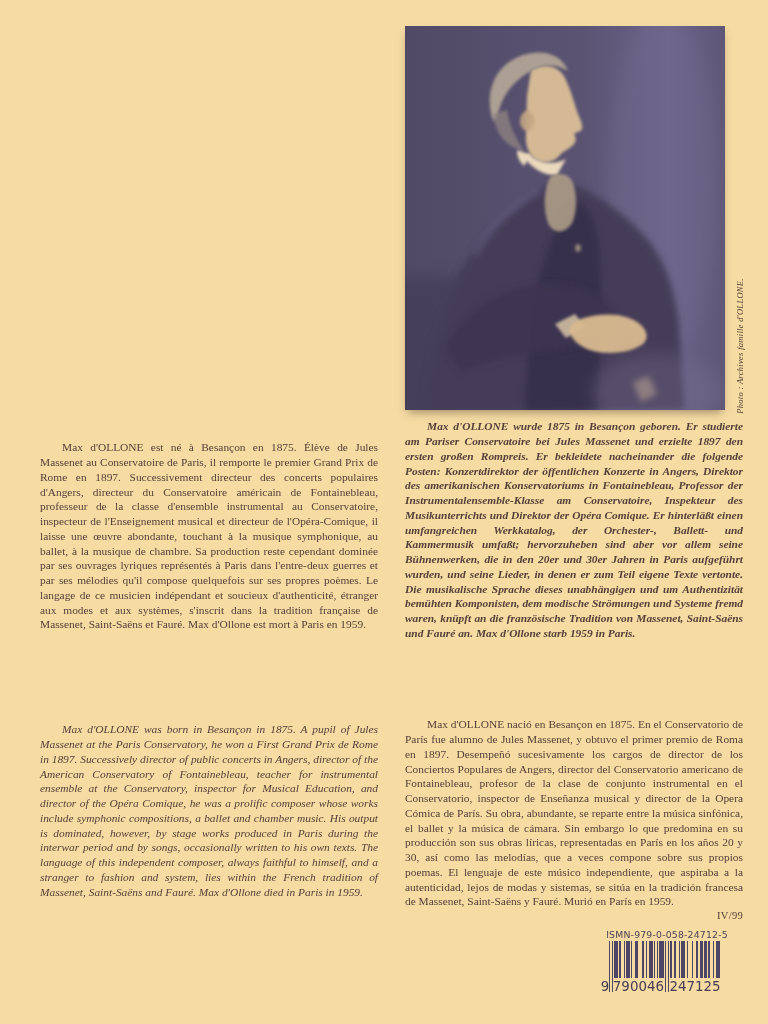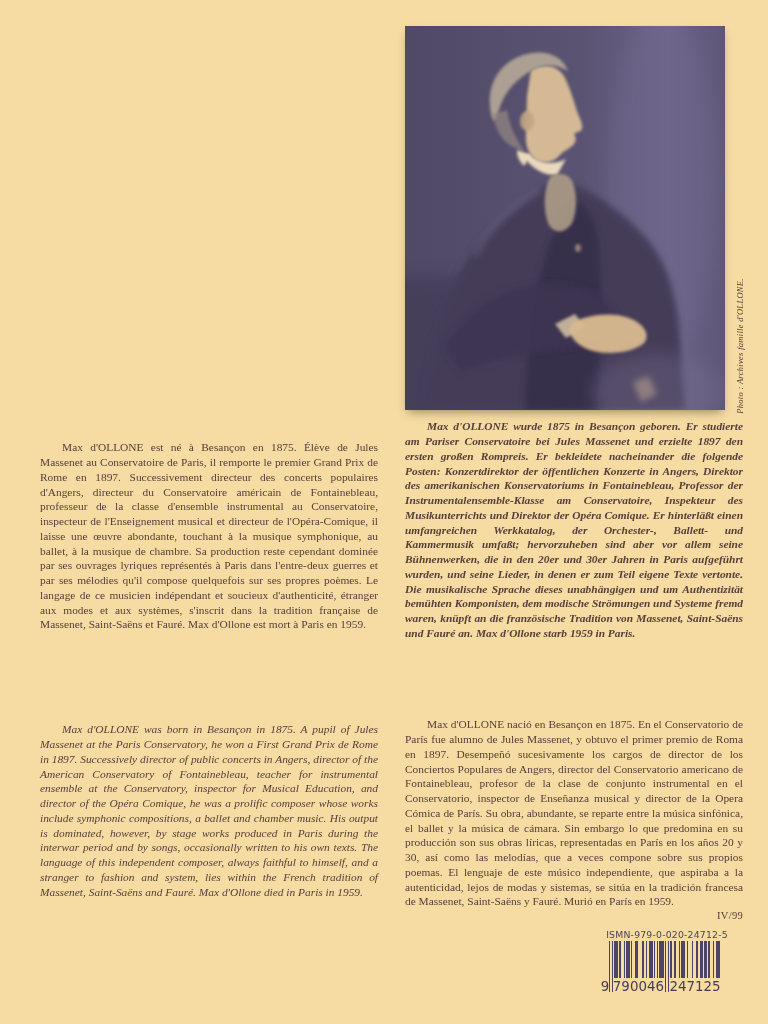--- a/index.html
+++ b/index.html
@@ -109,21 +109,21 @@
   <div class="photo-caption">Photo : Archives famille d'OLLONE.</div>
 
   <p class="para p-french">Max d'OLLONE est né à Besançon en 1875. Élève de Jules Massenet au Conservatoire de Paris, il remporte le premier Grand Prix de Rome en 1897. Successivement directeur des concerts populaires d'Angers, directeur du Conservatoire américain de Fontainebleau, professeur de la classe d'ensemble instrumental au Conservatoire, inspecteur de l'Enseignement musical et directeur de l'Opéra-Comique, il laisse une œuvre abondante, touchant à la musique symphonique, au ballet, à la musique de chambre. Sa production reste cependant dominée par ses ouvrages lyriques représentés à Paris dans l'entre-deux guerres et par ses mélodies qu'il compose quelquefois sur ses propres poèmes. Le langage de ce musicien indépendant et soucieux d'authenticité, étranger aux modes et aux systèmes, s'inscrit dans la tradition française de Massenet, Saint-Saëns et Fauré. Max d'Ollone est mort à Paris en 1959.</p>
   <p class="para p-german italic">Max d'OLLONE wurde 1875 in Besançon geboren. Er studierte am Pariser Conservatoire bei Jules Massenet und erzielte 1897 den ersten großen Rompreis. Er bekleidete nacheinander die folgende Posten: Konzertdirektor der öffentlichen Konzerte in Angers, Direktor des amerikanischen Konservatoriums in Fontainebleau, Professor der Instrumentalensemble-Klasse am Conservatoire, Inspekteur des Musikunterrichts und Direktor der Opéra Comique. Er hinterläßt einen umfangreichen Werkkatalog, der Orchester-, Ballett- und Kammermusik umfaßt; hervorzuheben sind aber vor allem seine Bühnenwerken, die in den 20er und 30er Jahren in Paris aufgeführt wurden, und seine Lieder, in denen er zum Teil eigene Texte vertonte. Die musikalische Sprache dieses unabhängigen und um Authentizität bemühten Komponisten, dem modische Strömungen und Systeme fremd waren, knüpft an die französische Tradition von Massenet, Saint-Saëns und Fauré an. Max d'Ollone starb 1959 in Paris.</p>
   <p class="para p-english italic">Max d'OLLONE was born in Besançon in 1875. A pupil of Jules Massenet at the Paris Conservatory, he won a First Grand Prix de Rome in 1897. Successively director of public concerts in Angers, director of the American Conservatory of Fontainebleau, teacher for instrumental ensemble at the Conservatory, inspector for Musical Education, and director of the Opéra Comique, he was a prolific composer whose works include symphonic compositions, a ballet and chamber music. His output is dominated, however, by stage works produced in Paris during the interwar period and by songs, occasionally written to his own texts. The language of this independent composer, always faithful to himself, and a stranger to fashion and system, lies within the French tradition of Massenet, Saint-Saëns and Fauré. Max d'Ollone died in Paris in 1959.</p>
   <p class="para p-spanish">Max d'OLLONE nació en Besançon en 1875. En el Conservatorio de París fue alumno de Jules Massenet, y obtuvo el primer premio de Roma en 1897. Desempeñó sucesivamente los cargos de director de los Conciertos Populares de Angers, director del Conservatorio americano de Fontainebleau, profesor de la clase de conjunto instrumental en el Conservatorio, inspector de Enseñanza musical y director de la Opera Cómica de París. Su obra, abundante, se reparte entre la música sinfónica, el ballet y la música de cámara. Sin embargo lo que predomina en su producción son sus obras líricas, representadas en París en los años 20 y 30, así como las melodías, que a veces compone sobre sus propios poemas. El lenguaje de este músico independiente, que aspiraba a la autenticidad, lejos de modas y sistemas, se sitúa en la tradición francesa de Massenet, Saint-Saëns y Fauré. Murió en París en 1959.</p>
 
   <div class="edition-code">IV/99</div>
 
   <div class="barcode-block">
-    <div class="ismn-label">ISMN-979-0-020-24712-5</div>
+    <div class="ismn-label">ISMN-979-0-058-24712-5</div>
     <svg id="barcode-svg" viewBox="0 0 115 46">
         <rect x="100" y="0" width="1" height="36" fill="#4c4565"></rect>
         <rect x="99" y="0" width="1" height="36" fill="#4c4565"></rect>
         <rect x="98" y="0" width="1" height="36" fill="#4c4565"></rect>
         <rect x="95" y="0" width="1" height="36" fill="#4c4565"></rect>
         <rect x="92" y="0" width="1" height="36" fill="#4c4565"></rect>
         <rect x="91" y="0" width="1" height="36" fill="#4c4565"></rect>
         <rect x="89" y="0" width="1" height="36" fill="#4c4565"></rect>
         <rect x="88" y="0" width="1" height="36" fill="#4c4565"></rect>
         <rect x="86" y="0" width="1" height="36" fill="#4c4565"></rect>

